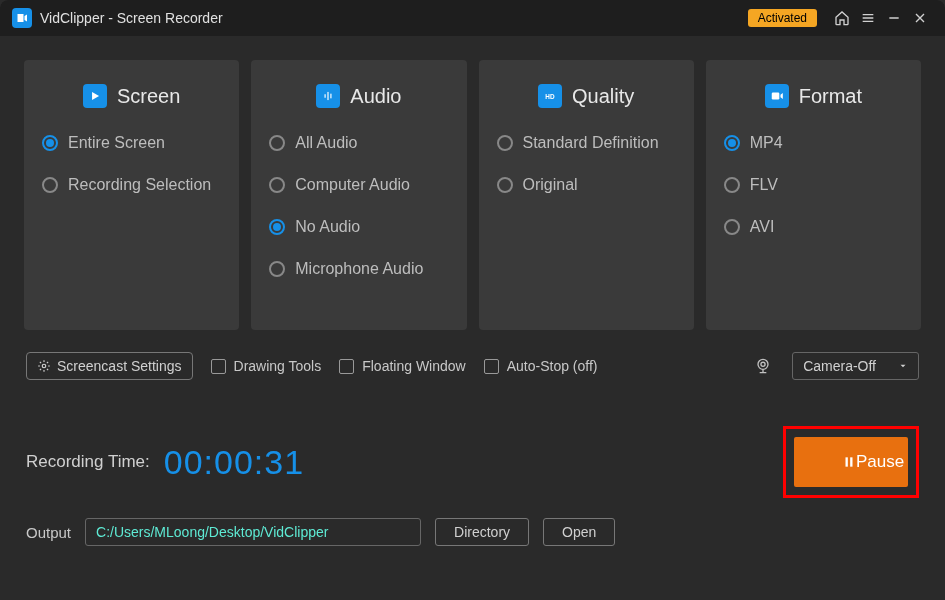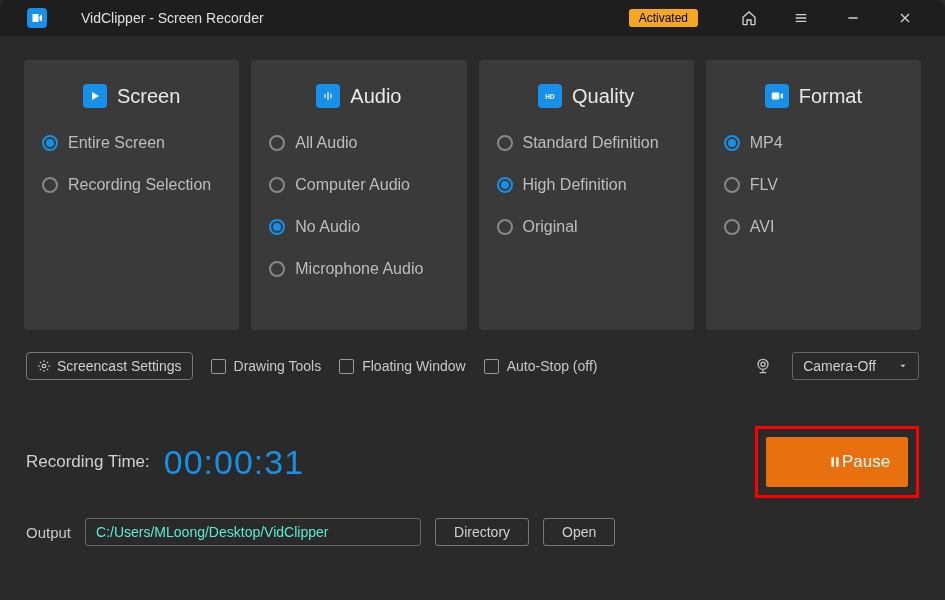--- a/index.html
+++ b/index.html
@@ -10,23 +10,22 @@
   font-family: "Segoe UI", Arial, sans-serif;
   color: #c0c0c0;
   overflow: hidden;
   border-radius: 8px;
 }
 .titlebar {
   height: 36px;
   background: #1e1e1e;
   display: flex;
   align-items: center;
-  padding: 0 27px;
+  padding: 0 12px;
   border-radius: 8px 8px 0 0;
-  gap: 26px;
 }
 .titlebar .logo {
   width: 20px;
   height: 20px;
   background: #1690e8;
   border-radius: 4px;
   display: flex;
   align-items: center;
   justify-content: center;
   margin-right: 8px;
@@ -188,21 +187,21 @@
   letter-spacing: 1px;
 }
 .recording-row .spacer { flex: 1; }
 .highlight-box {
   border: 3px solid #ff0000;
   padding: 8px;
   display: flex;
   gap: 12px;
 }
 .btn-big {
-  width: 142px;
+  width: 114px;
   height: 50px;
   display: flex;
   align-items: center;
   justify-content: center;
   gap: 0;
   font-size: 17px;
   color: #fff;
   border-radius: 2px;
   cursor: pointer;
   padding-left: 44px;
@@ -326,24 +325,20 @@
         <div class="icon-box">
           <svg viewBox="0 0 24 24">
               <text x="12" y="17" text-anchor="middle" fill="#fff" font-size="11" font-weight="bold" font-family="Arial">HD</text>
             </svg>
         </div>
         <div class="title">Quality</div>
       </div>
       <div class="radio-row">
         <div class="radio"></div>
         <div class="radio-label">Standard Definition</div>
-      </div>
-      <div class="radio-row">
-        <div class="radio checked"></div>
-        <div class="radio-label">High Definition</div>
       </div>
       <div class="radio-row">
         <div class="radio"></div>
         <div class="radio-label">Original</div>
       </div>
     </div>
 
     <div class="card">
       <div class="card-header">
         <div class="icon-box">

